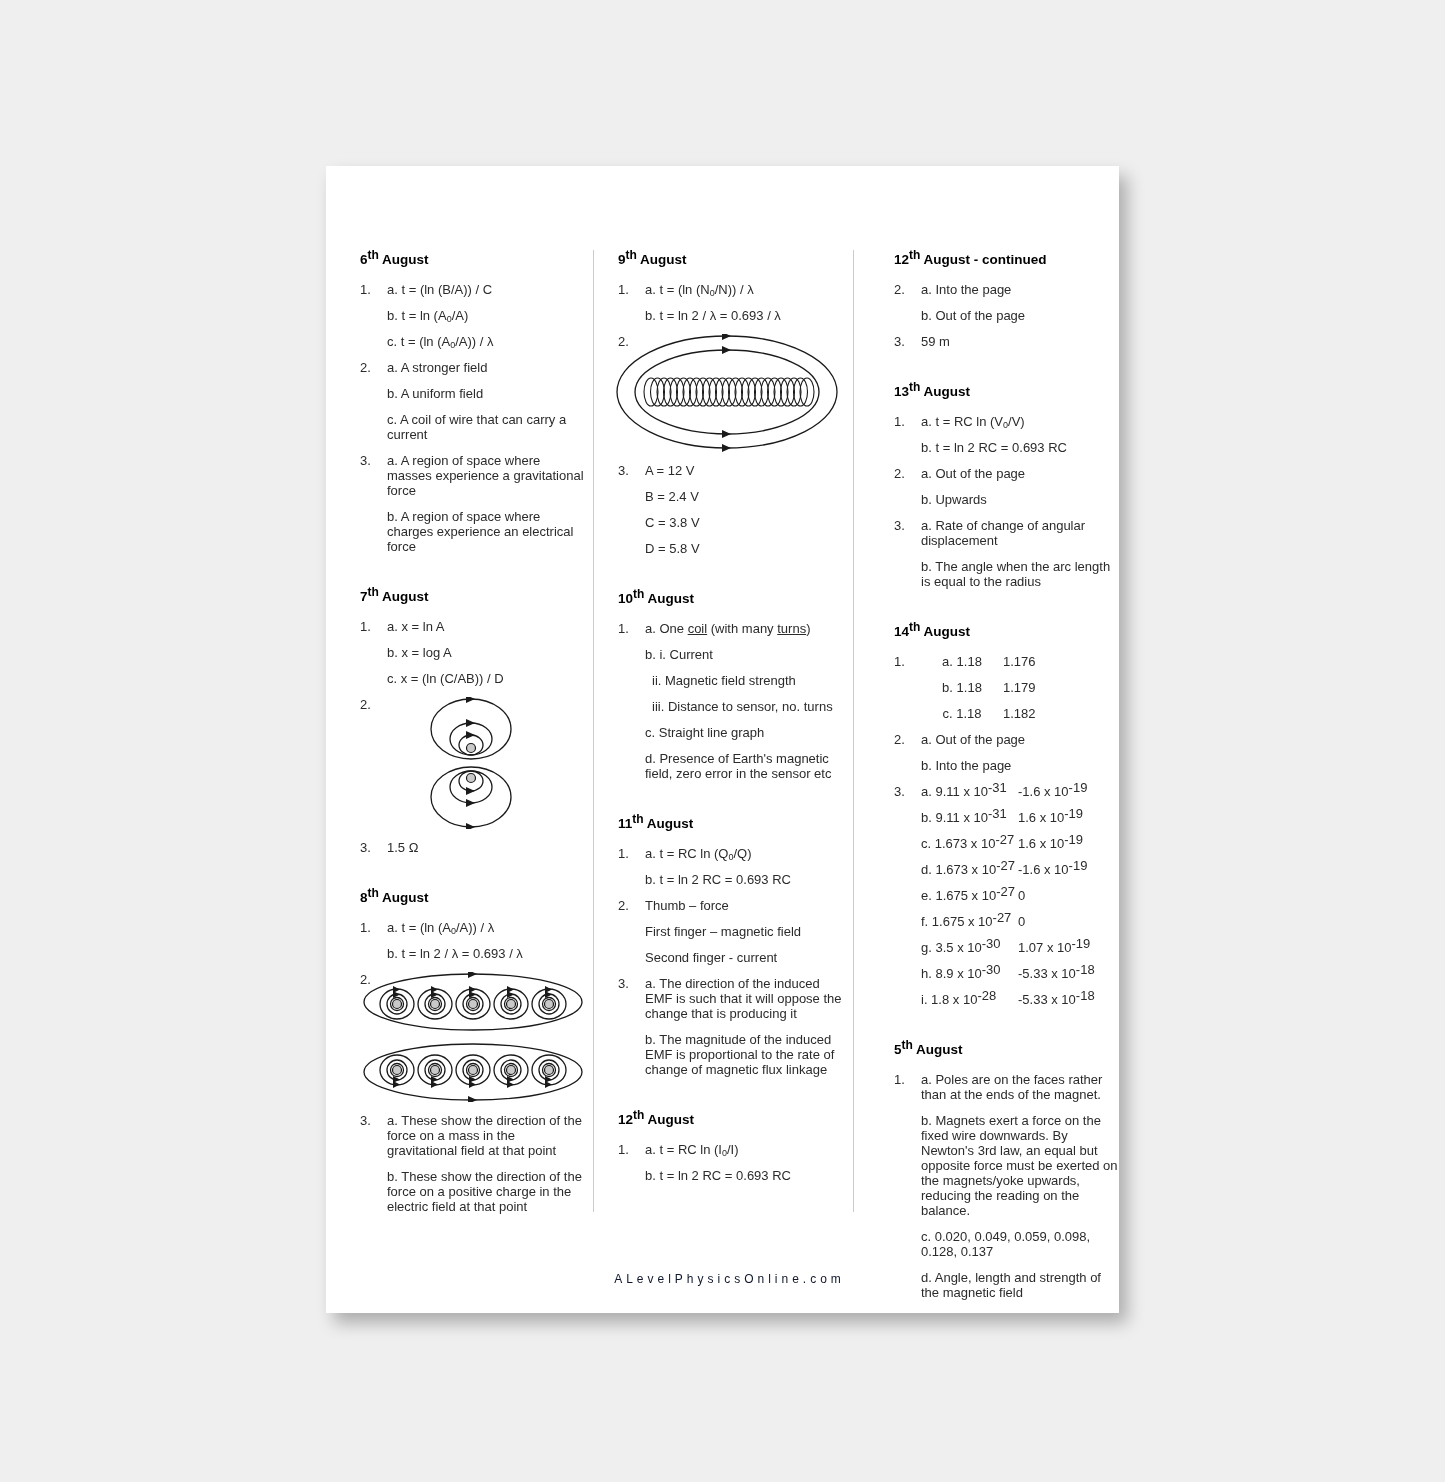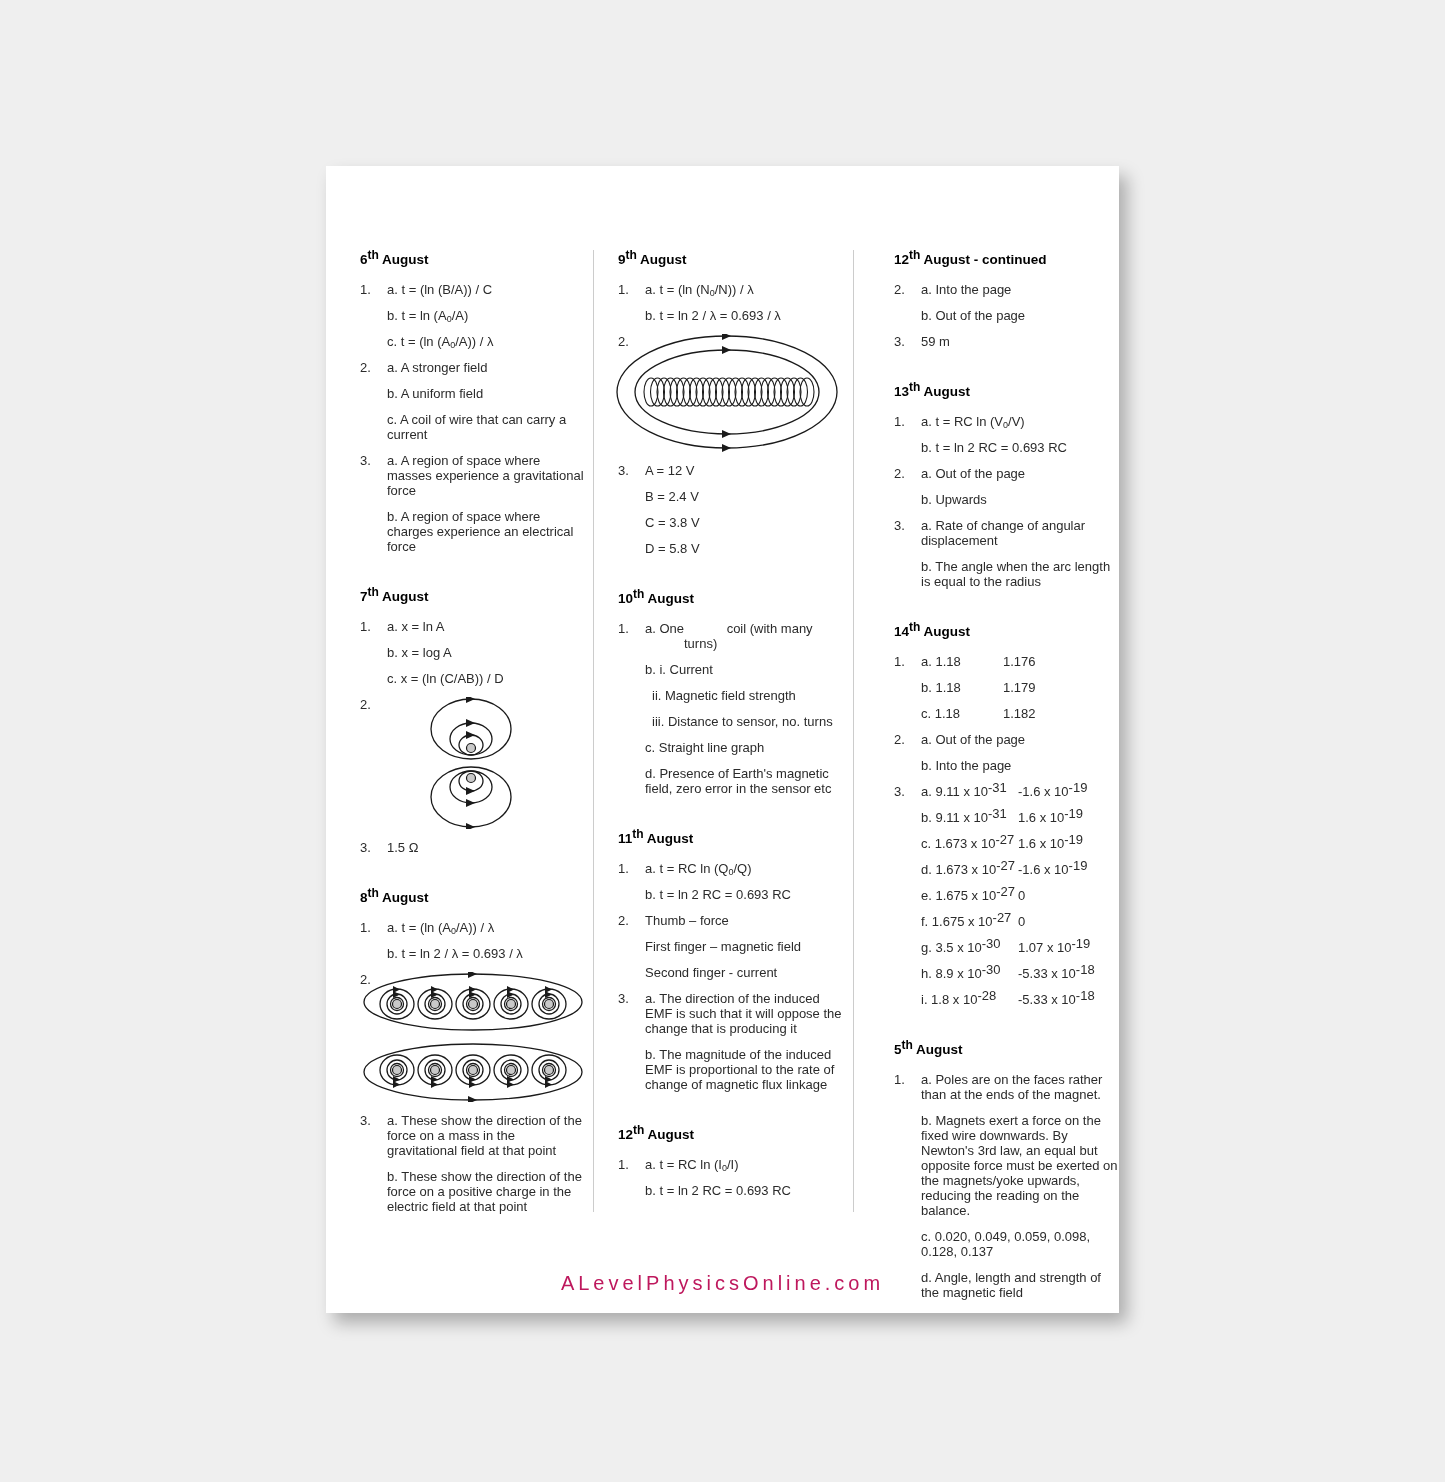--- a/index.html
+++ b/index.html
@@ -12,33 +12,33 @@
   .col{position:absolute;top:86px;width:224px;color:#2b2b2b;font-size:13px;line-height:15px;}
   .c1{left:34px}.c2{left:292px}.c3{left:568px}
   .section{margin-bottom:24px;}
   .sec-h{font-weight:bold;color:#000;font-size:13.5px;margin:0 0 15px 0;}
   .sec-h sup{font-size:12px;line-height:0;}
   .item{display:flex;align-items:flex-start;}
   .num{width:27px;flex:none;}
   .ibody{flex:1;min-width:0;}
   .line{margin:0 0 11px 0;}
   .ind{margin-left:7px;}
-  .ul{margin-left:39px;}
+  .ul{text-decoration:underline;}
   .fsub{font-size:9px;line-height:0;vertical-align:-2px;}
   .fsup{font-size:13px;line-height:0;vertical-align:4px;}
   .pair{display:flex;}
   .pl{flex:none;display:inline-block;}
-  .w82{width:82px;}
+  .w82{width:82px;text-align:center;}
   .w97{width:97px;}
   .dg{display:block;}
   .dg7{margin-left:42px;}
   .dg8{margin-left:-25px;}
   .dg9{margin-left:-30px;}
-  .footer{position:absolute;left:0;width:100%;top:1106px;text-align:center;color:#be185d;
-          font-size:20px;letter-spacing:4px;}
+  .footer{position:absolute;left:7px;width:100%;top:1106px;text-align:center;color:#0f172a;
+          font-size:12px;letter-spacing:4px;}
   svg .fl{fill:none;stroke:#1a1a1a;stroke-width:1.3;}
   svg .coil{fill:none;stroke:#1a1a1a;stroke-width:1.1;}
   svg .dot{fill:#c9c9c9;stroke:#1a1a1a;stroke-width:1.2;}
   svg .ah{fill:#1a1a1a;stroke:none;}
 </style>
 </head>
 <body>
 
 <div class="stage">
   <div class="sheet">

